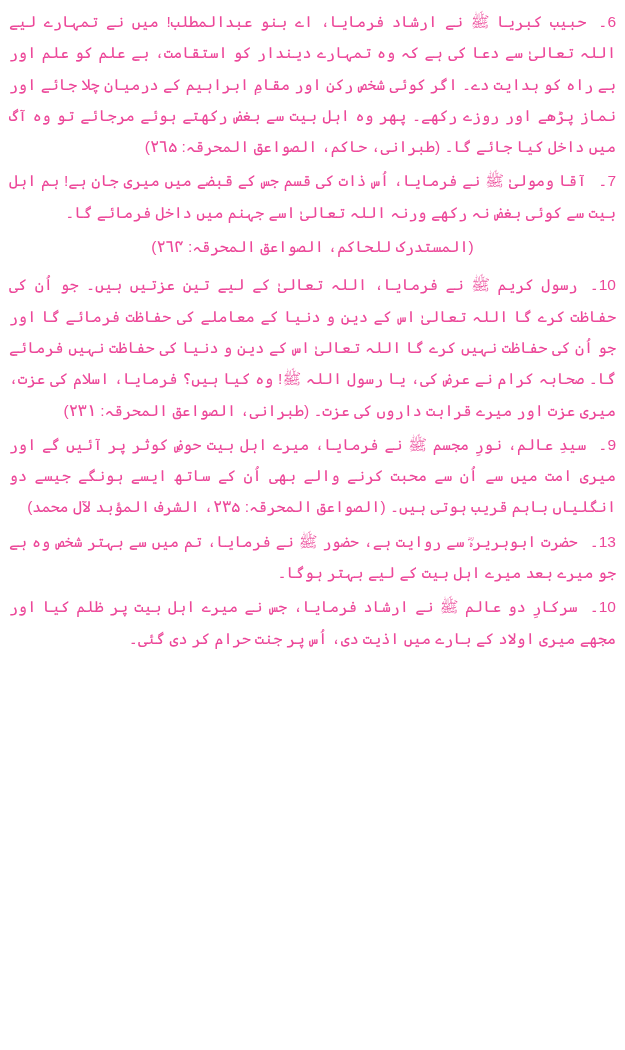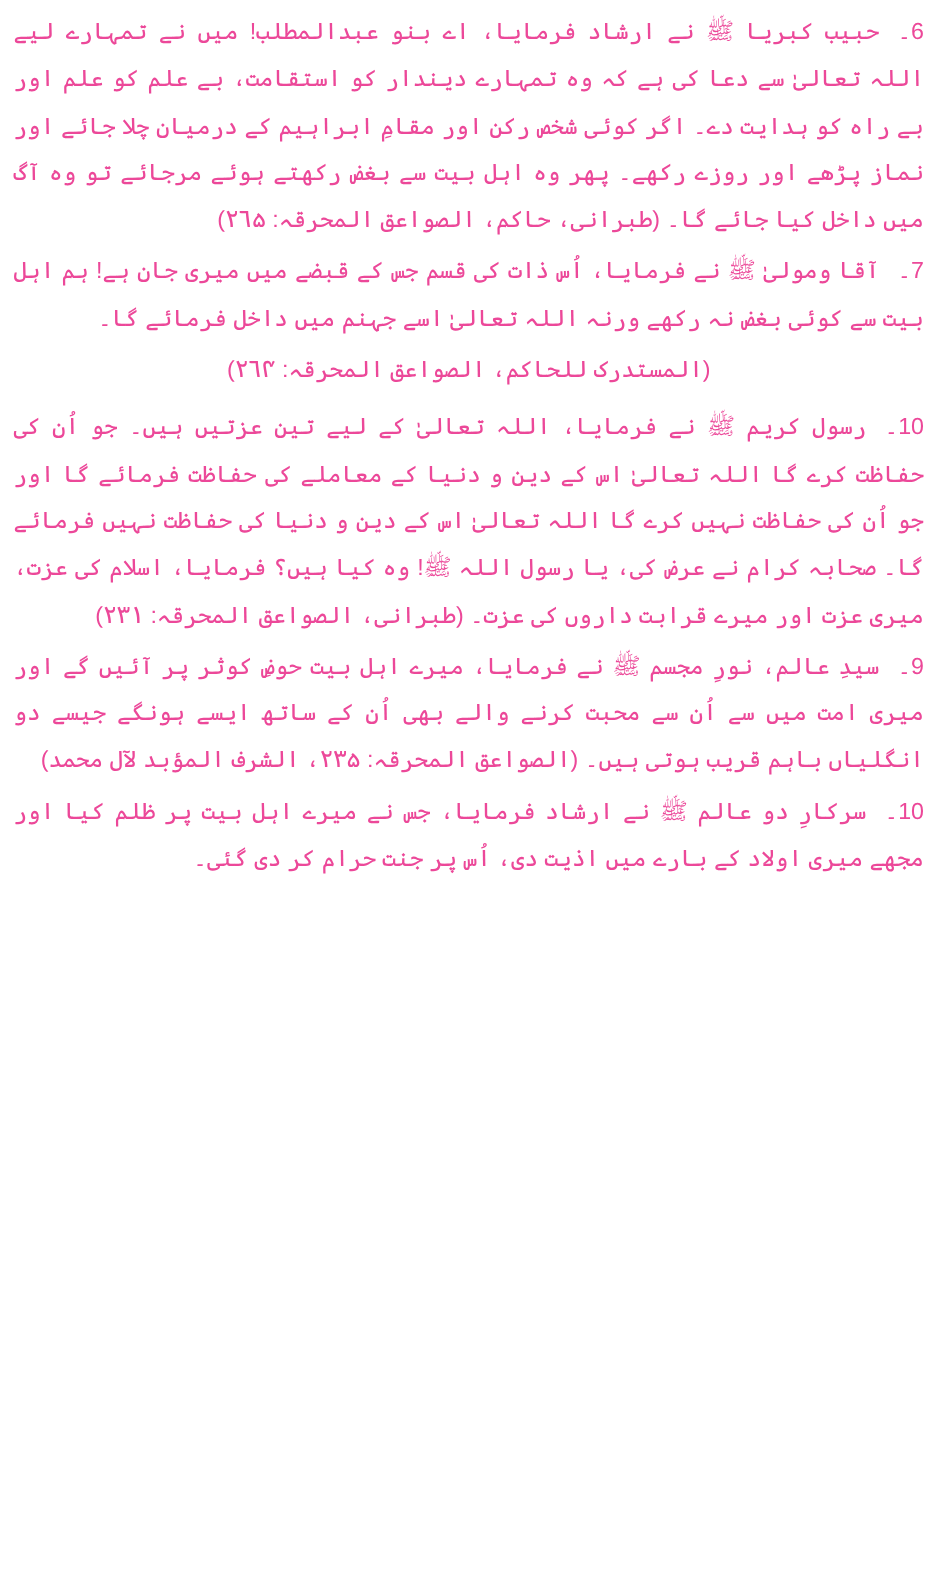--- a/index.html
+++ b/index.html
@@ -20,16 +20,17 @@
 </head>
 <body>
 
 <div class="page">
   <div id="hadith-list">
       <p class="hadith-item"><span class="num">6۔</span><span>حبیب کبریا ﷺ نے ارشاد فرمایا، اے بنو عبدالمطلب! میں نے تمہارے لیے اللہ تعالیٰ سے دعا کی ہے کہ وہ تمہارے دیندار کو استقامت، بے علم کو علم اور بے راہ کو ہدایت دے۔ اگر کوئی شخص رکن اور مقامِ ابراہیم کے درمیان چلا جائے اور نماز پڑھے اور روزے رکھے۔ پھر وہ اہل بیت سے بغض رکھتے ہوئے مرجائے تو وہ آگ میں داخل کیا جائے گا۔</span><span class="inline-ref">&nbsp;(طبرانی، حاکم، الصواعق المحرقہ: ۲۶۵)</span></p>
       <p class="hadith-item"><span class="num">7۔</span><span>آقا ومولیٰ ﷺ نے فرمایا، اُس ذات کی قسم جس کے قبضے میں میری جان ہے! ہم اہل بیت سے کوئی بغض نہ رکھے ورنہ اللہ تعالیٰ اسے جہنم میں داخل فرمائے گا۔</span></p>
       <div class="ref-line">(المستدرک للحاکم، الصواعق المحرقہ: ۲۶۴)</div>
       <p class="hadith-item"><span class="num">10۔</span><span>رسول کریم ﷺ نے فرمایا، اللہ تعالیٰ کے لیے تین عزتیں ہیں۔ جو اُن کی حفاظت کرے گا اللہ تعالیٰ اس کے دین و دنیا کے معاملے کی حفاظت فرمائے گا اور جو اُن کی حفاظت نہیں کرے گا اللہ تعالیٰ اس کے دین و دنیا کی حفاظت نہیں فرمائے گا۔ صحابہ کرام نے عرض کی، یا رسول اللہ ﷺ! وہ کیا ہیں؟ فرمایا، اسلام کی عزت، میری عزت اور میرے قرابت داروں کی عزت۔</span><span class="inline-ref">&nbsp;(طبرانی، الصواعق المحرقہ: ۲۳۱)</span></p>
       <p class="hadith-item"><span class="num">9۔</span><span>سیدِ عالم، نورِ مجسم ﷺ نے فرمایا، میرے اہل بیت حوضِ کوثر پر آئیں گے اور میری امت میں سے اُن سے محبت کرنے والے بھی اُن کے ساتھ ایسے ہونگے جیسے دو انگلیاں باہم قریب ہوتی ہیں۔</span><span class="inline-ref">&nbsp;(الصواعق المحرقہ: ۲۳۵، الشرف المؤبد لآل محمد)</span></p>
+      <p class="hadith-item"><span class="num">13۔</span><span>حضرت ابوہریرہؓ سے روایت ہے، حضور ﷺ نے فرمایا، تم میں سے بہتر شخص وہ ہے جو میرے بعد میرے اہل بیت کے لیے بہتر ہوگا۔</span></p>
       <p class="hadith-item"><span class="num">10۔</span><span>سرکارِ دو عالم ﷺ نے ارشاد فرمایا، جس نے میرے اہل بیت پر ظلم کیا اور مجھے میری اولاد کے بارے میں اذیت دی، اُس پر جنت حرام کر دی گئی۔</span></p>
     </div>
 
 </div>
 
 </body></html>

